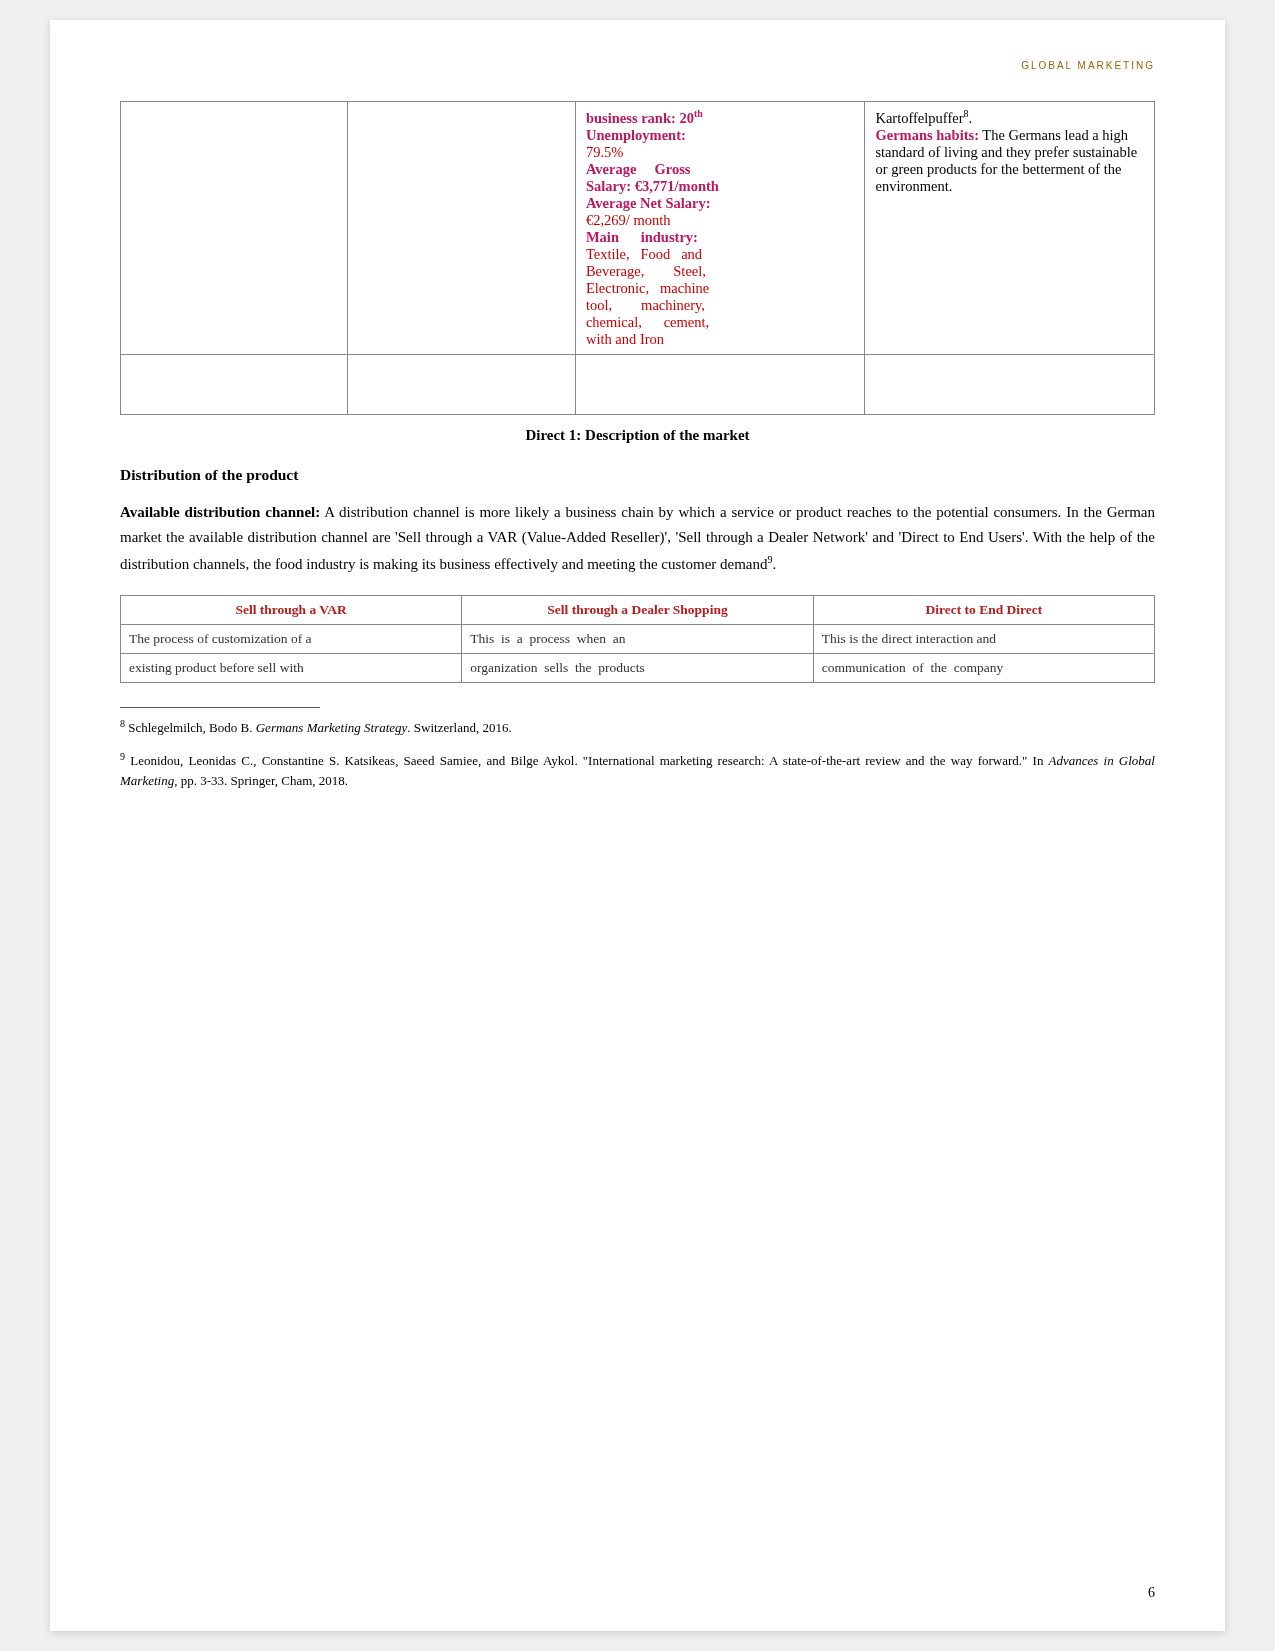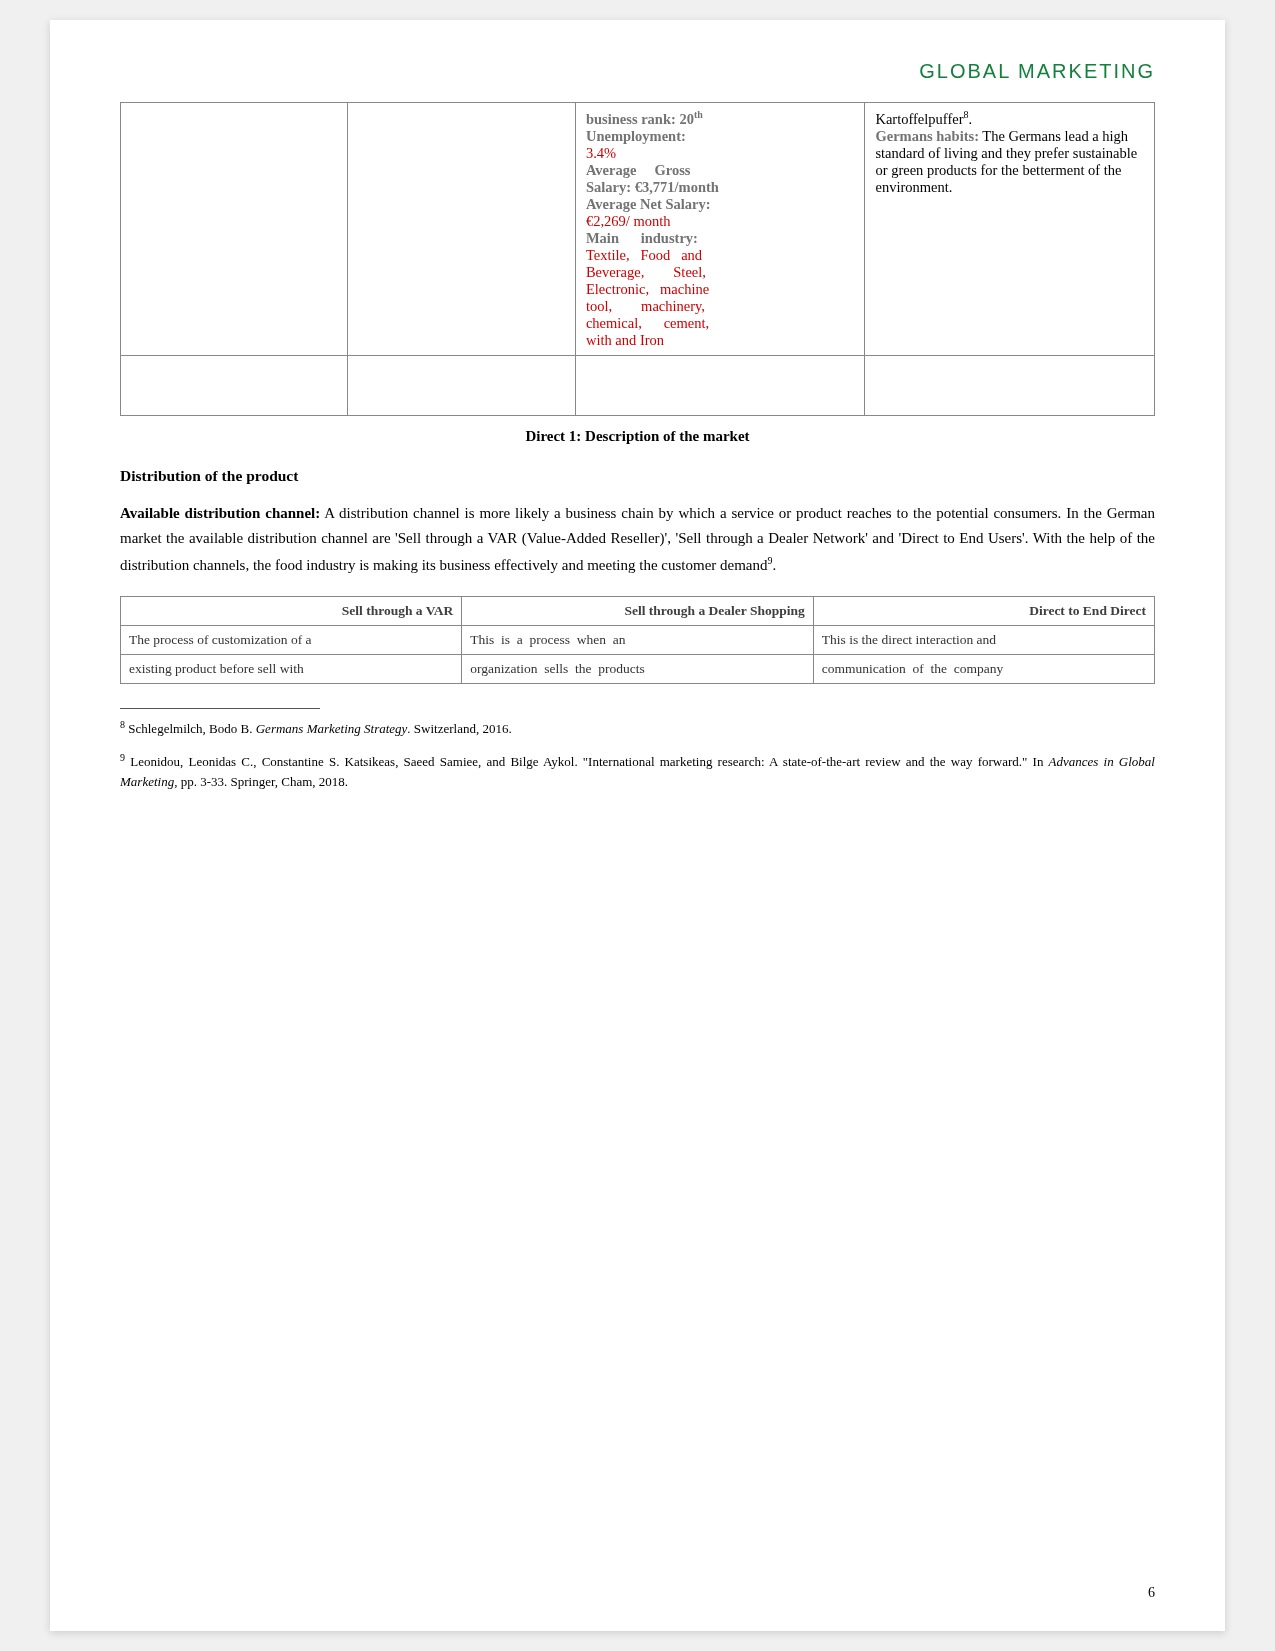--- a/index.html
+++ b/index.html
@@ -15,45 +15,45 @@
     .page {
       background: #fff;
       width: 1175px;
       min-height: 1611px;
       padding: 40px 70px 60px 70px;
       box-shadow: 0 2px 8px rgba(0,0,0,0.15);
       position: relative;
     }
     .header {
       text-align: right;
-      font-size: 20px;
+      font-size: 10px;
       letter-spacing: 2px;
-      color: #15803d;
-      margin-bottom: 19px;
+      color: #a16207;
+      margin-bottom: 30px;
       font-family: Arial, sans-serif;
       text-transform: uppercase;
     }
     
     .market-table {
       width: 100%;
       border-collapse: collapse;
       margin-bottom: 10px;
     }
     .market-table td {
       border: 1px solid #888;
       padding: 6px 10px;
       vertical-align: top;
       font-size: 14.5px;
     }
     .col1 { width: 22%; }
     .col2 { width: 22%; }
     .col3 { width: 28%; }
     .col4 { width: 28%; }
     .red { color: #cc0000; }
-    .red-bold { color: #737373; font-weight: bold; }
+    .red-bold { color: #be185d; font-weight: bold; }
     .table-caption {
       text-align: center;
       font-weight: bold;
       font-size: 15px;
       margin: 12px 0 22px 0;
     }
     
     .section-heading {
       font-weight: bold;
       font-size: 15.5px;
@@ -74,23 +74,23 @@
       margin-bottom: 24px;
     }
     .dist-table td, .dist-table th {
       border: 1px solid #888;
       padding: 6px 8px;
       font-size: 13.5px;
       vertical-align: top;
       text-align: left;
     }
     .dist-table th {
-      text-align: right;
+      text-align: center;
       font-weight: bold;
-      color: #404040;
+      color: #b91c1c;
       background: #fff;
     }
     .dist-table td {
       text-align: justify;
       color: #333;
     }
     .dist-table td:first-child { width: 33%; }
     .dist-table td:nth-child(2) { width: 34%; }
     .dist-table td:nth-child(3) { width: 33%; }
     
@@ -125,21 +125,21 @@
   </div>
 
   <table class="market-table">
     <tbody>
         <tr>
       <td class="col1"></td>
       <td class="col2"></td>
       <td class="col3">
         <p><span class="red-bold">business rank: 20<sup>th</sup></span></p>
         <p><span class="red-bold">Unemployment:</span></p>
-        <p><span class="red">3.4%</span></p>
+        <p><span class="red">79.5%</span></p>
         <p><span class="red-bold">Average &nbsp;&nbsp;&nbsp; Gross</span></p>
         <p><span class="red-bold">Salary: €3,771/month</span></p>
         <p><span class="red-bold">Average Net Salary:</span></p>
         <p><span class="red">€2,269/ month</span></p>
         <p><span class="red-bold">Main &nbsp;&nbsp;&nbsp;&nbsp; industry:</span></p>
         <p><span class="red">Textile, &nbsp; Food &nbsp; and</span></p>
         <p><span class="red">Beverage, &nbsp;&nbsp;&nbsp;&nbsp;&nbsp;&nbsp; Steel,</span></p>
         <p><span class="red">Electronic, &nbsp; machine</span></p>
         <p><span class="red">tool, &nbsp;&nbsp;&nbsp;&nbsp;&nbsp;&nbsp; machinery,</span></p>
         <p><span class="red">chemical, &nbsp;&nbsp;&nbsp;&nbsp; cement,</span></p>

